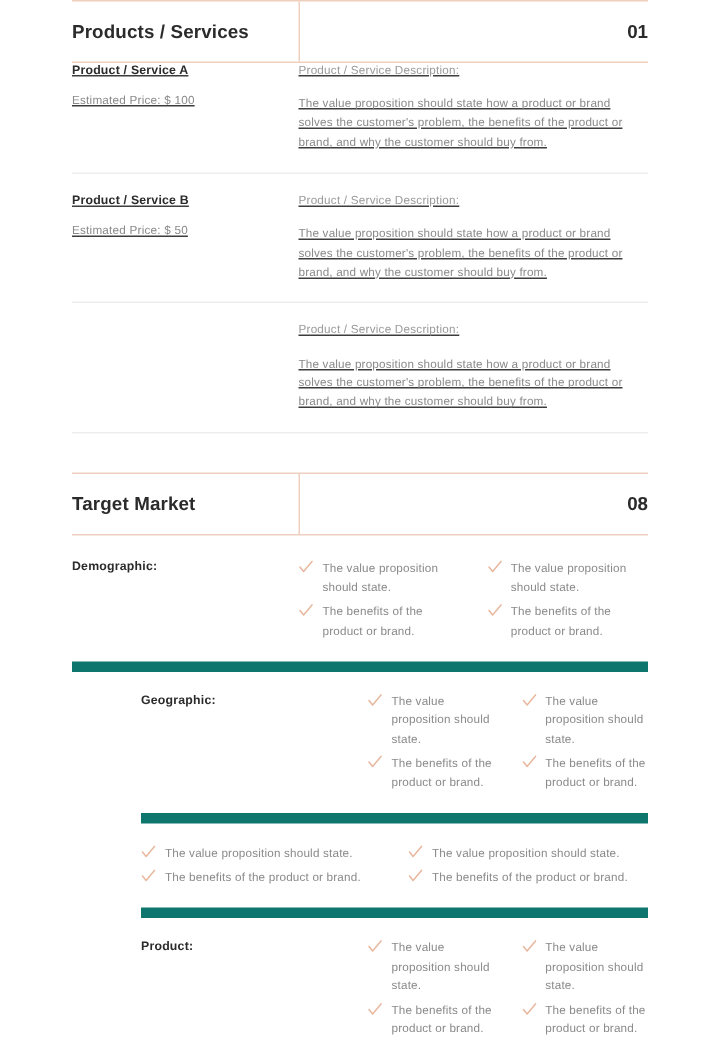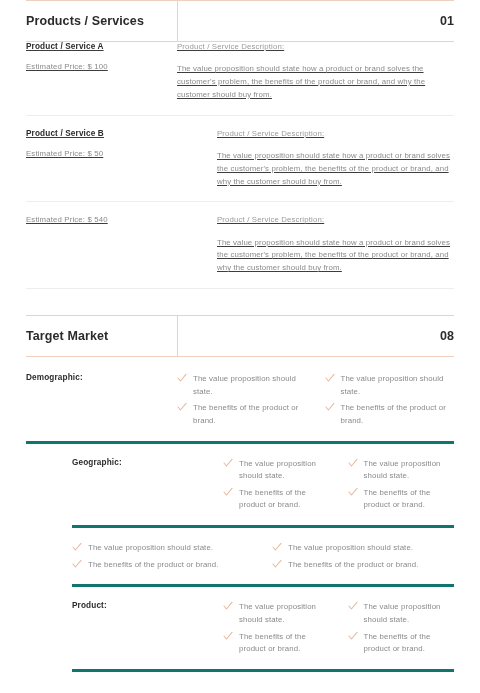--- a/index.html
+++ b/index.html
@@ -12,21 +12,21 @@
     height: 693px;
     font-family: "Liberation Sans", sans-serif;
     color: #3d3d3d;
     overflow: hidden;
     position: relative;
   }
   .page {
     width: 480px;
     height: 693px;
     box-sizing: border-box;
-    padding: 0 26px;
+    padding: 0 48px;
     position: relative;
     background: #ffffff;
   }
 
   
   .section-header {
     position: relative;
     height: 40px;
     border-top: 1px solid #efcfbe;
     border-bottom: 1px solid #efcfbe;
@@ -61,21 +61,20 @@
   }
   .product-row {
     display: flex;
     padding-bottom: 13px;
     margin-bottom: 0;
     border-bottom: 1px solid #ededed;
     padding-top: 0;
   }
   .product-row + .product-row {
     padding-top: 13px;
-    gap: 40px;
   }
   .product-row:last-child {
     border-bottom: 1px solid #ededed;
   }
   .product-left {
     width: 151px;
     flex: 0 0 151px;
     padding-right: 12px;
     box-sizing: border-box;
   }
@@ -113,21 +112,21 @@
   
   .target-section {
     margin-top: 26px;
   }
   .target-list {
     margin-top: 16px;
   }
   .target-row {
     display: flex;
     padding-bottom: 13px;
-    border-bottom: 3px solid #0f766e;
+    border-bottom: 7px solid #0f766e;
   }
   .target-row + .target-row {
     padding-top: 14px;
     margin-left: 46px;
   }
   .target-label {
     width: 151px;
     flex: 0 0 151px;
     font-size: 8.2px;
     font-weight: bold;
@@ -197,21 +196,20 @@
         <div class="product-price">Estimated Price: $ 50</div>
       </div>
       <div class="product-right">
         <div class="product-desc-label">Product / Service Description:</div>
         <div class="product-desc-body">The value proposition should state how a product or brand solves the customer's problem, the benefits of the product or brand, and why the customer should buy from.</div>
       </div>
     </div>
 
     <div class="product-row">
       <div class="product-left">
-        <div class="product-price">Estimated Price: $ 540</div>
       </div>
       <div class="product-right">
         <div class="product-desc-label">Product / Service Description:</div>
         <div class="product-desc-body">The value proposition should state how a product or brand solves the customer's problem, the benefits of the product or brand, and why the customer should buy from.</div>
       </div>
     </div>
 
   </div>
 
   <div class="target-section">

